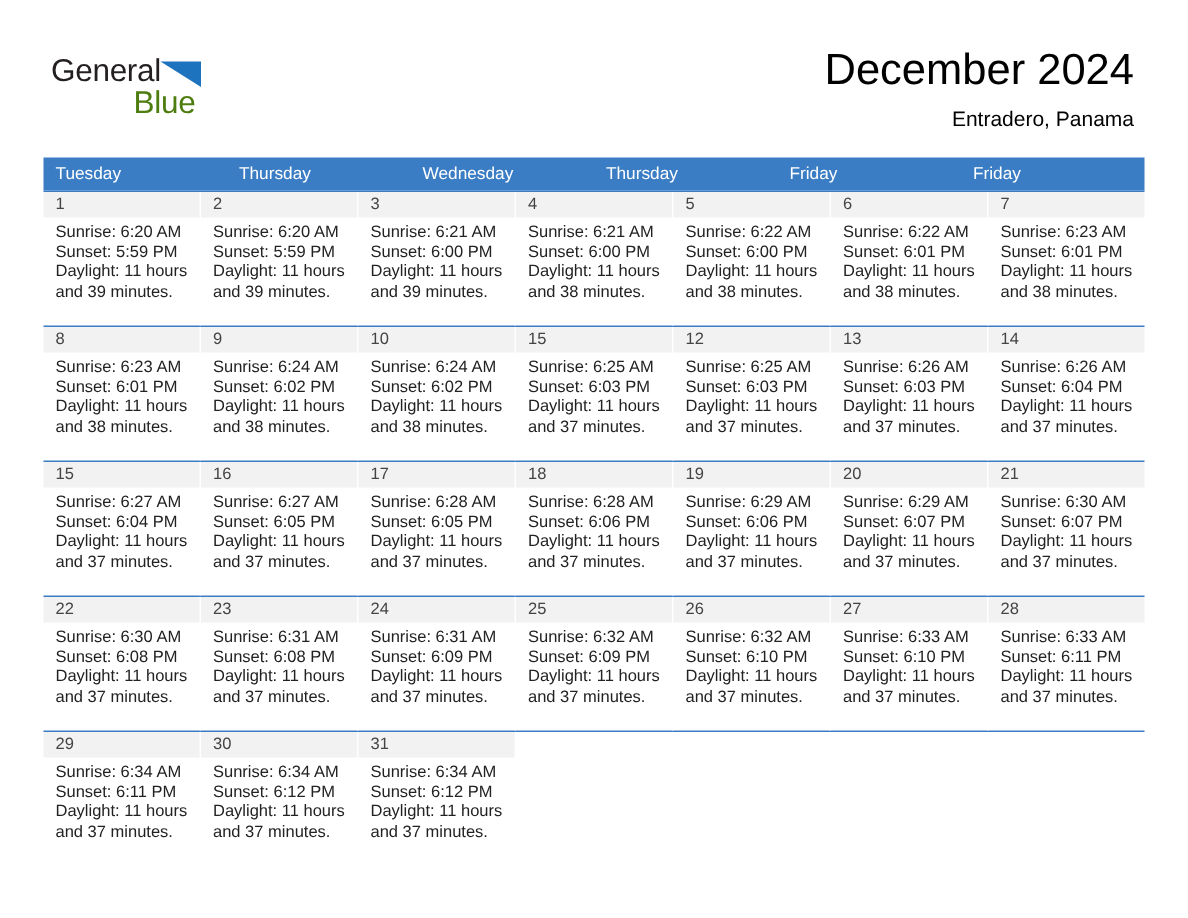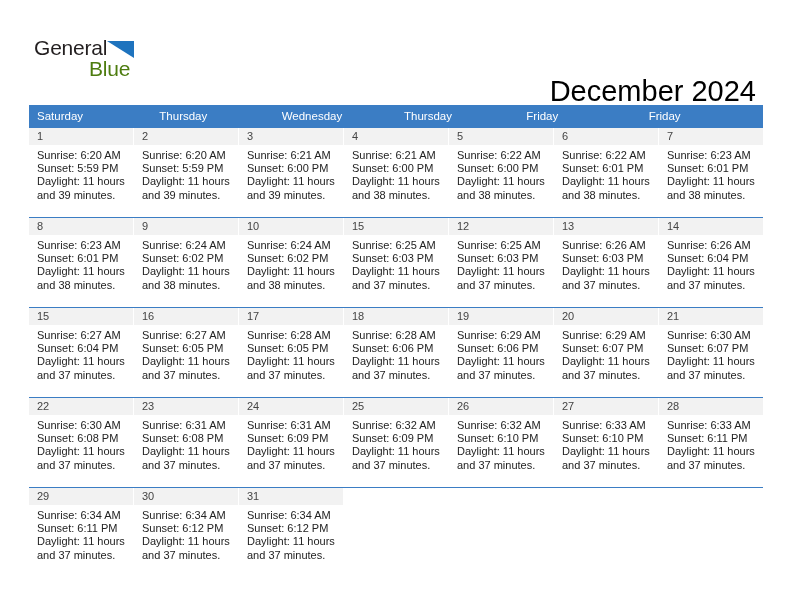--- a/index.html
+++ b/index.html
@@ -70,21 +70,20 @@
     right: 36px;
     top: 30px;
     text-align: right;
   }
   .month-title {
     font-size: 29px;
     font-weight: normal;
     color: #000000;
     line-height: 34px;
     white-space: nowrap;
-    margin-top: 44px;
   }
   .location {
     font-size: 14px;
     color: #000000;
     line-height: 20px;
     margin-top: 5px;
     white-space: nowrap;
   }
 
   
@@ -168,21 +167,21 @@
     <div class="title-block">
       <div class="month-title">December 2024</div>
       <div class="location">Entradero, Panama</div>
     </div>
 
   </div>
 
   <div class="calendar">
 
     <div class="weekdays">
-      <div class="weekday">Saturday</div>
+      <div class="weekday">Tuesday</div>
       <div class="weekday">Thursday</div>
       <div class="weekday">Wednesday</div>
       <div class="weekday">Thursday</div>
       <div class="weekday">Friday</div>
       <div class="weekday">Friday</div>
     </div>
 
     <div class="week">
       <div class="day-cell filled">
         <div class="daynum-bar">1</div>

